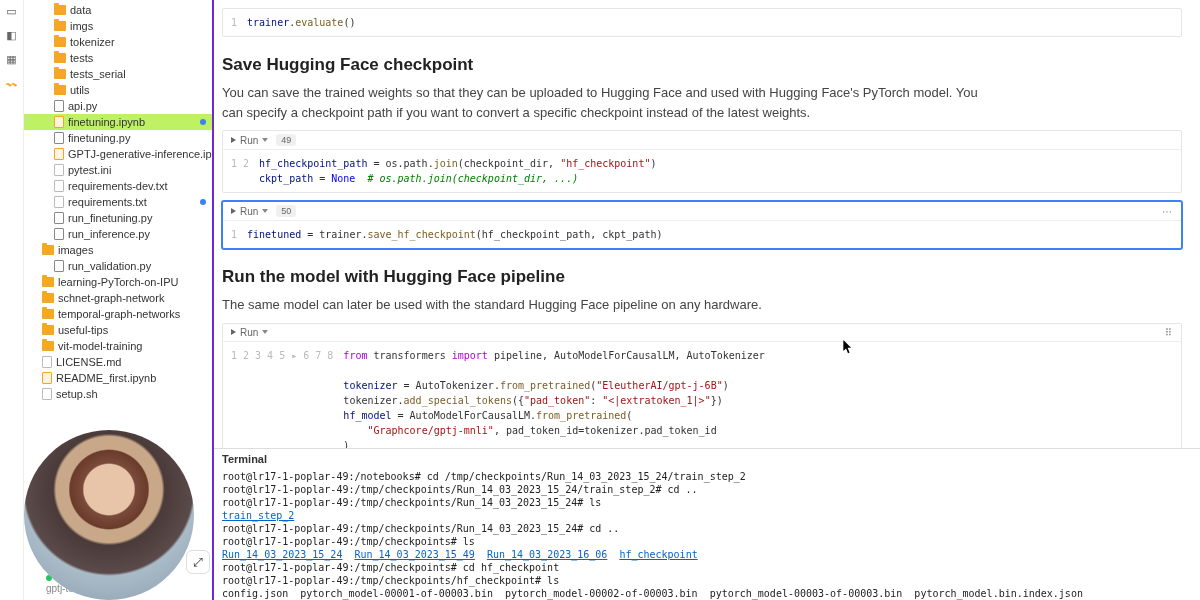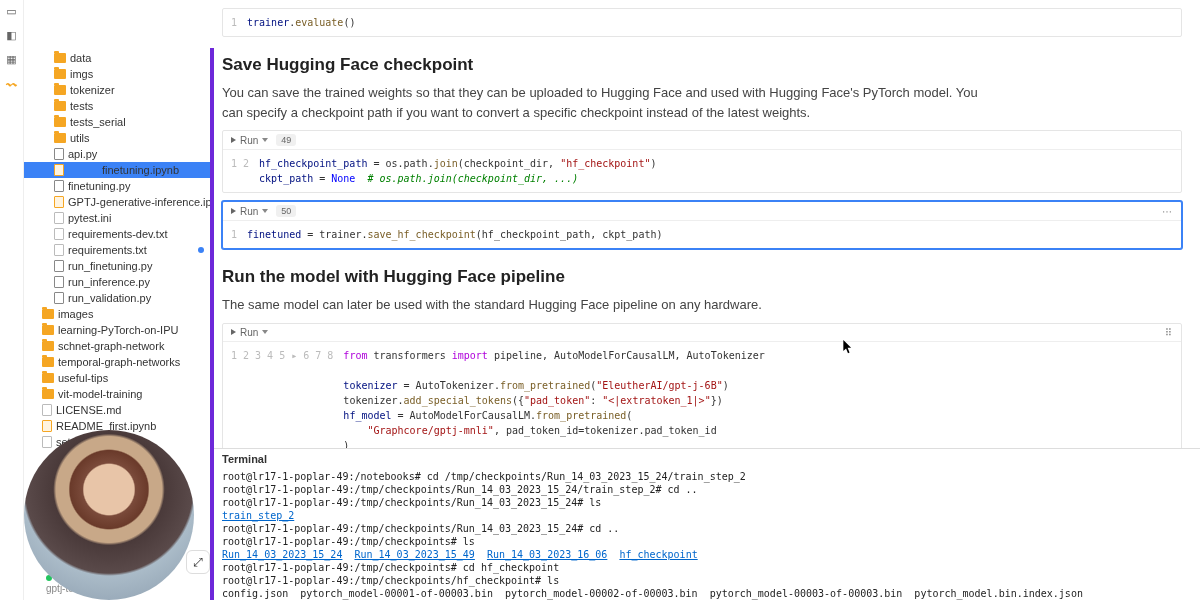--- a/index.html
+++ b/index.html
@@ -1,23 +1,23 @@
 <!DOCTYPE html>
 <html><head>
 <meta charset="utf-8">
 <style>
 * { margin: 0; padding: 0; box-sizing: border-box; }
 body { font-family: -apple-system, BlinkMacSystemFont, "Segoe UI", Helvetica, Arial, sans-serif; font-size: 12px; color: #333; background: #fff; overflow: hidden; }
 .app { display: flex; height: 600px; width: 1200px; }
 .rail { width: 24px; background: #fff; border-right: 1px solid #eee; display: flex; flex-direction: column; align-items: center; padding-top: 4px; gap: 10px; }
 .rail-icon { width: 14px; height: 14px; display: flex; align-items: center; justify-content: center; color: #666; font-size: 11px; cursor: pointer; }
-.sidebar { width: 190px; background: #fff; border-right: 4px solid #6d28d9; font-size: 11px; overflow-y: auto; position: relative; margin-top: 48px; }
+.sidebar { width: 190px; background: #fff; border-right: 2px solid #6d28d9; font-size: 11px; overflow-y: auto; position: relative; }
 .tree { padding: 2px 0; }
 .tree-item { display: flex; align-items: center; padding: 1px 4px 1px 30px; cursor: pointer; white-space: nowrap; line-height: 14px; position: relative; }
-.tree-item.selected { background: #3b82f6; gap: 34px; }
+.tree-item.selected { background: #bef264; }
 .folder-icon { width: 12px; height: 10px; margin-right: 4px; background: #f5a623; border-radius: 1px; position: relative; flex-shrink: 0; }
 .folder-icon::before { content: ""; position: absolute; top: -2px; left: 0; width: 5px; height: 2px; background: #f5a623; border-radius: 1px 1px 0 0; }
 .file-icon { width: 10px; height: 12px; margin-right: 4px; background: #fff; border: 1px solid #bbb; border-radius: 1px; flex-shrink: 0; }
 .file-icon.nb { border-color: #f5a623; background: #fff4e0; }
 .file-icon.py { border-color: #888; }
 .dot-indicator { position: absolute; right: 6px; width: 6px; height: 6px; border-radius: 50%; background: #3b82f6; }
 .avatar { position: absolute; bottom: 0; left: 0; width: 170px; height: 170px; border-radius: 50%; overflow: hidden; z-index: 10; background: radial-gradient(circle at 50% 35%, #e8c5a8 0%, #e8c5a8 18%, #7a4a3a 19%, #6a3a2a 28%, #c8a888 29%, #c8a888 38%, #4a3a3a 40%, #5a4a4a 60%, #aabbc8 62%, #8899aa 100%); }
 .avatar-btn { position: absolute; bottom: 26px; left: 162px; width: 24px; height: 24px; border-radius: 6px; background: #fff; border: 1px solid #ddd; z-index: 11; display: flex; align-items: center; justify-content: center; font-size: 12px; cursor: pointer; }
 .kern-info { position: absolute; bottom: 6px; left: 22px; z-index: 9; font-size: 10px; color: #555; }
 .kern-line { display: flex; align-items: center; gap: 4px; }
@@ -118,27 +118,27 @@
           <span class="dot-indicator"></span>
         </div>
         <div class="tree-item" style="padding-left: 30px;">
           <span class="file-icon py"></span>
           <span>run_finetuning.py</span>
         </div>
         <div class="tree-item" style="padding-left: 30px;">
           <span class="file-icon py"></span>
           <span>run_inference.py</span>
         </div>
+        <div class="tree-item" style="padding-left: 18px;">
+          <span class="folder-icon"></span>
+          <span>images</span>
+        </div>
         <div class="tree-item" style="padding-left: 30px;">
           <span class="file-icon py"></span>
           <span>run_validation.py</span>
-        </div>
-        <div class="tree-item" style="padding-left: 18px;">
-          <span class="folder-icon"></span>
-          <span>images</span>
         </div>
         <div class="tree-item" style="padding-left: 18px;">
           <span class="folder-icon"></span>
           <span>learning-PyTorch-on-IPU</span>
         </div>
         <div class="tree-item" style="padding-left: 18px;">
           <span class="folder-icon"></span>
           <span>schnet-graph-network</span>
         </div>
         <div class="tree-item" style="padding-left: 18px;">

